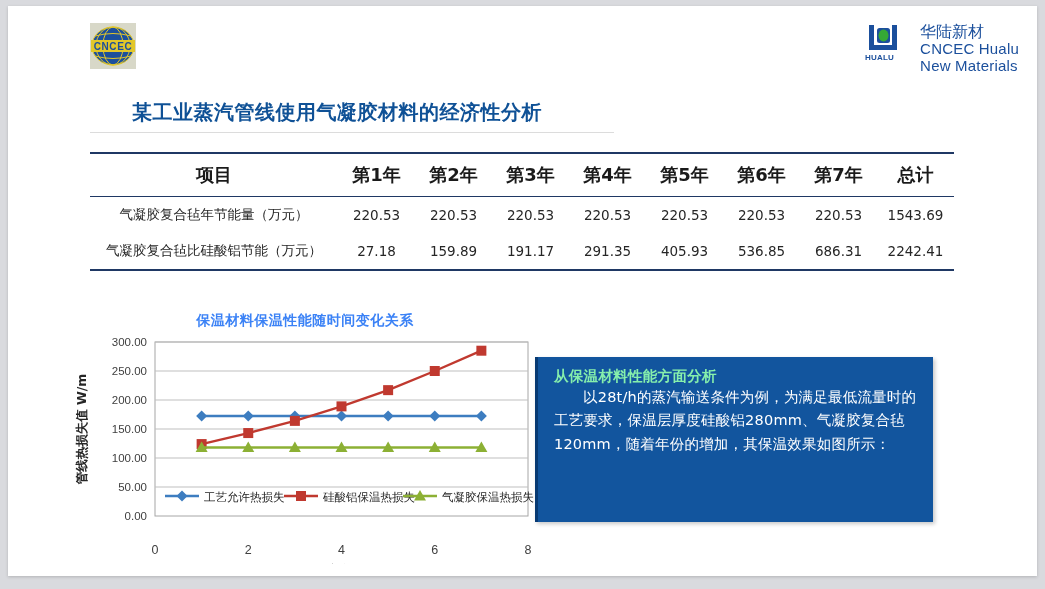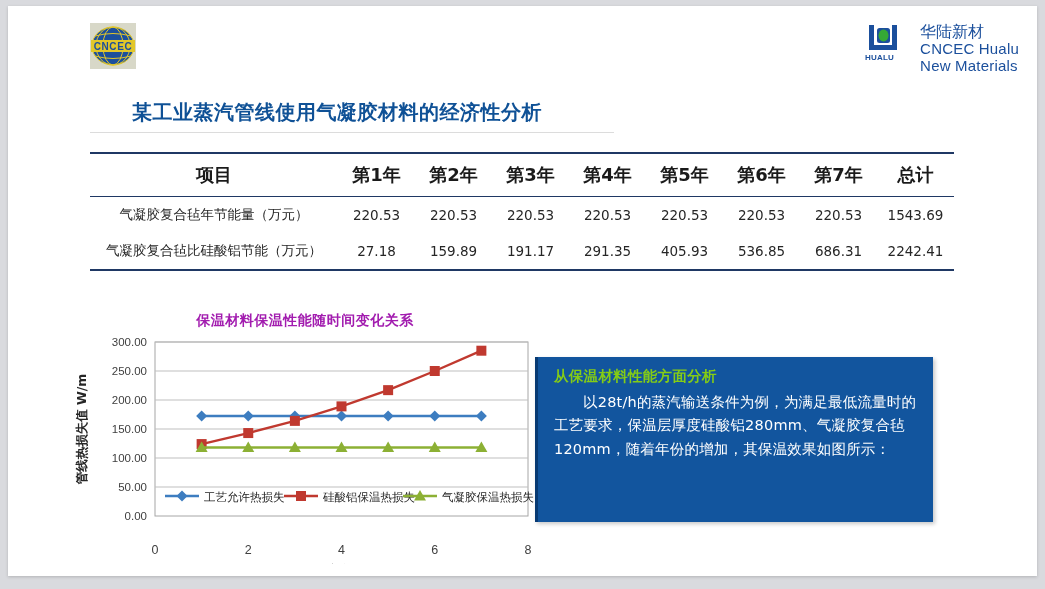--- a/index.html
+++ b/index.html
@@ -154,21 +154,21 @@
     height: 252px;
   }
   #chart-title {
     position: absolute;
     left: 0; top: 0;
     width: 470px;
     text-align: center;
     font-family: "DejaVu Sans", sans-serif;
     font-size: 14px;
     font-weight: bold;
-    color: #a21caf;
+    color: #3b82f6;
     letter-spacing: 0.5px;
   }
   #chart-svg { position: absolute; left: 0; top: 22px; }
 
   
   #analysis-box {
     position: absolute;
     left: 527px;
     top: 351px;
     width: 398px;
@@ -176,22 +176,21 @@
     background: #12559e;
     border-left: 3px solid #083a73;
     box-sizing: border-box;
     padding: 10px 14px 10px 16px;
     box-shadow: 2px 2px 4px rgba(0,0,0,0.22);
   }
   #analysis-heading {
     font-family: "DejaVu Sans", sans-serif;
     font-size: 14.5px;
     font-weight: bold;
-    color: #84cc16;
-    margin-bottom: 5px;
+    color: #86efac;
     letter-spacing: 0.3px;
   }
   #analysis-body {
     font-family: "DejaVu Sans", sans-serif;
     font-size: 14.5px;
     color: #ffffff;
     line-height: 1.62;
     text-indent: 2em;
     letter-spacing: 0.2px;
   }

